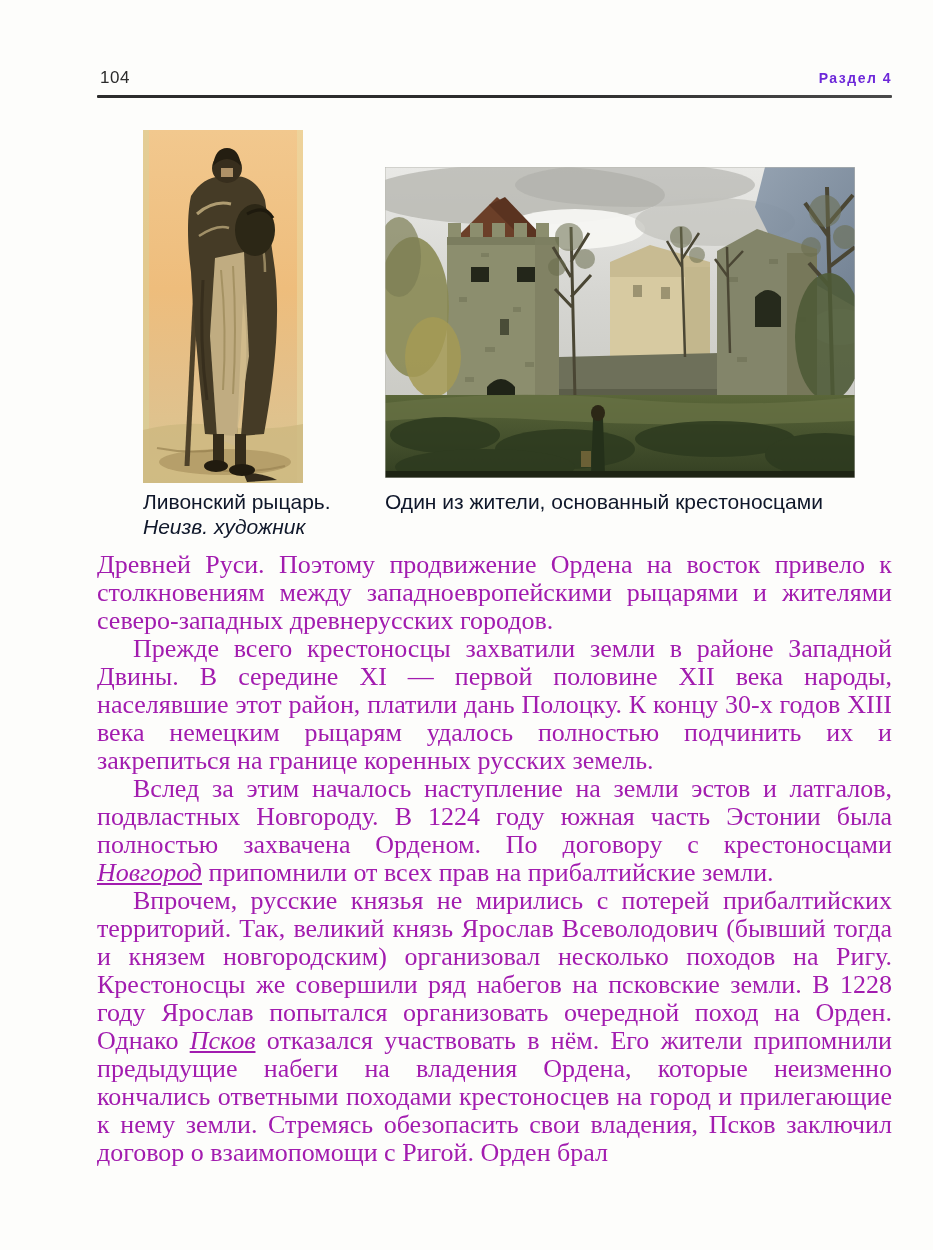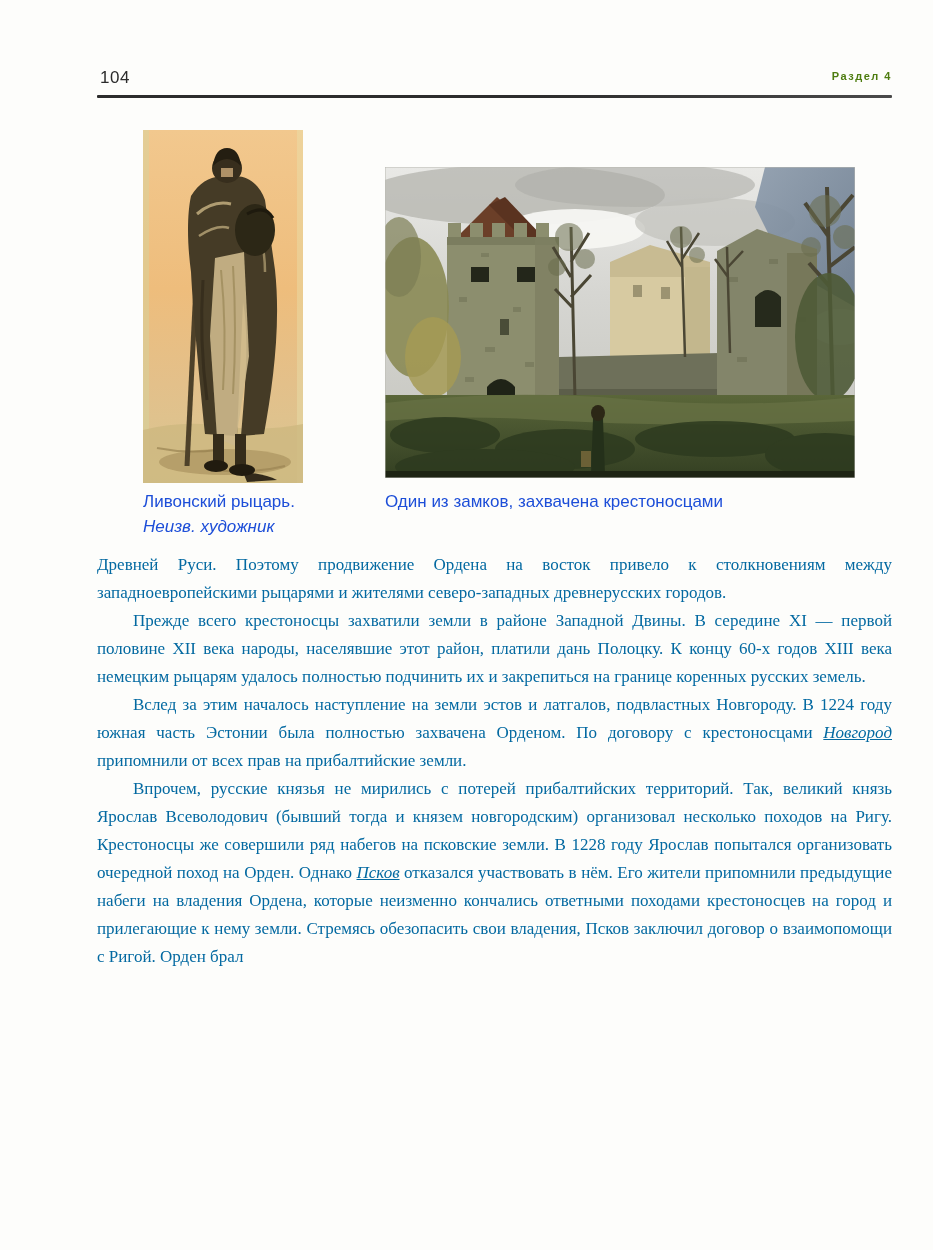--- a/index.html
+++ b/index.html
@@ -16,21 +16,21 @@
   .page-header { position: absolute; left: 97px; top: 68px; width: 795px; height: 24px; }
   .page-number {
     position: absolute; left: 3px; top: 0;
     font-family: "Liberation Sans", sans-serif;
     font-size: 17px; font-weight: 500; color: #2b2b2b;
     letter-spacing: 0.5px;
   }
   .section-label {
     position: absolute; right: 0; top: 2px;
     font-family: "Liberation Sans", sans-serif;
-    font-size: 11px; font-weight: bold; color: #4d7c0f;
+    font-size: 14px; font-weight: bold; color: #6d28d9;
     letter-spacing: 1.5px;
   }
   .header-rule {
     position: absolute; left: 97px; top: 95px;
     width: 795px; height: 3px;
     background: linear-gradient(to right, #2c2c2c 55%, #4a4a4a);
     border-radius: 1px;
   }
 
   
@@ -41,32 +41,32 @@
   .fig-castle {
     position: absolute; left: 385px; top: 167px;
     width: 470px; height: 311px;
   }
   .fig-knight svg, .fig-castle svg { display: block; width: 100%; height: 100%; }
 
   
   .caption {
     position: absolute;
     font-family: "Liberation Sans", sans-serif;
-    font-size: 17px; line-height: 25px; color: #1d4ed8;
+    font-size: 21px; line-height: 25px; color: #0f172a;
   }
   .caption-knight { left: 143px; top: 489px; width: 240px; }
   .caption-castle { left: 385px; top: 489px; width: 480px; }
   .caption i { font-style: italic; margin-top: 8px; }
 
   
   .body-text {
     position: absolute; left: 97px; top: 551px; width: 795px;
-    font-size: 17px; line-height: 28px;
+    font-size: 26px; line-height: 28px;
     text-align: justify;
-    color: #0369a1;
+    color: #a21caf;
   }
   .body-text p { margin: 0; padding: 0; }
   .body-text p.indent { text-indent: 36px; }
   .body-text i { font-style: italic; text-decoration: underline; }
 </style>
 </head>
 <body>
 
 <div class="page-header">
   <span class="page-number">104</span>
@@ -238,21 +238,21 @@
     <rect x="0" y="0" width="470" height="311" fill="none" stroke="#b9b9b2" stroke-width="1"></rect>
   </svg>
 </div>
 
 <div class="caption caption-knight">
   <div>Ливонский рыцарь.</div>
   <div><i>Неизв. художник</i></div>
 </div>
 
 <div class="caption caption-castle">
-  <div>Один из замков, захвачена крестоносцами</div>
+  <div>Один из жители, основанный крестоносцами</div>
 </div>
 
 <div class="body-text">
     <p class="para"><span>Древней Руси. Поэтому продвижение Ордена на восток привело к столкновениям между западноевропейскими рыцарями и жителями северо-западных древнерусских городов.</span></p>
-    <p class="para indent"><span>Прежде всего крестоносцы захватили земли в районе Западной Двины. В середине XI — первой половине XII века народы, населявшие этот район, платили дань Полоцку. К концу 60-х годов XIII века немецким рыцарям удалось полностью подчинить их и закрепиться на границе коренных русских земель.</span></p>
+    <p class="para indent"><span>Прежде всего крестоносцы захватили земли в районе Западной Двины. В середине XI — первой половине XII века народы, населявшие этот район, платили дань Полоцку. К концу 30-х годов XIII века немецким рыцарям удалось полностью подчинить их и закрепиться на границе коренных русских земель.</span></p>
     <p class="para indent"><span>Вслед за этим началось наступление на земли эстов и латгалов, подвластных Новгороду. В 1224 году южная часть Эстонии была полностью захвачена Орденом. По договору с крестоносцами </span><i>Новгород</i><span> припомнили от всех прав на прибалтийские земли.</span></p>
     <p class="para indent"><span>Впрочем, русские князья не мирились с потерей прибалтийских территорий. Так, великий князь Ярослав Всеволодович (бывший тогда и князем новгородским) организовал несколько походов на Ригу. Крестоносцы же совершили ряд набегов на псковские земли. В 1228 году Ярослав попытался организовать очередной поход на Орден. Однако </span><i>Псков</i><span> отказался участвовать в нём. Его жители припомнили предыдущие набеги на владения Ордена, которые неизменно кончались ответными походами крестоносцев на город и прилегающие к нему земли. Стремясь обезопасить свои владения, Псков заключил договор о взаимопомощи с Ригой. Орден брал</span></p>
   </div>
 
 </body></html>

